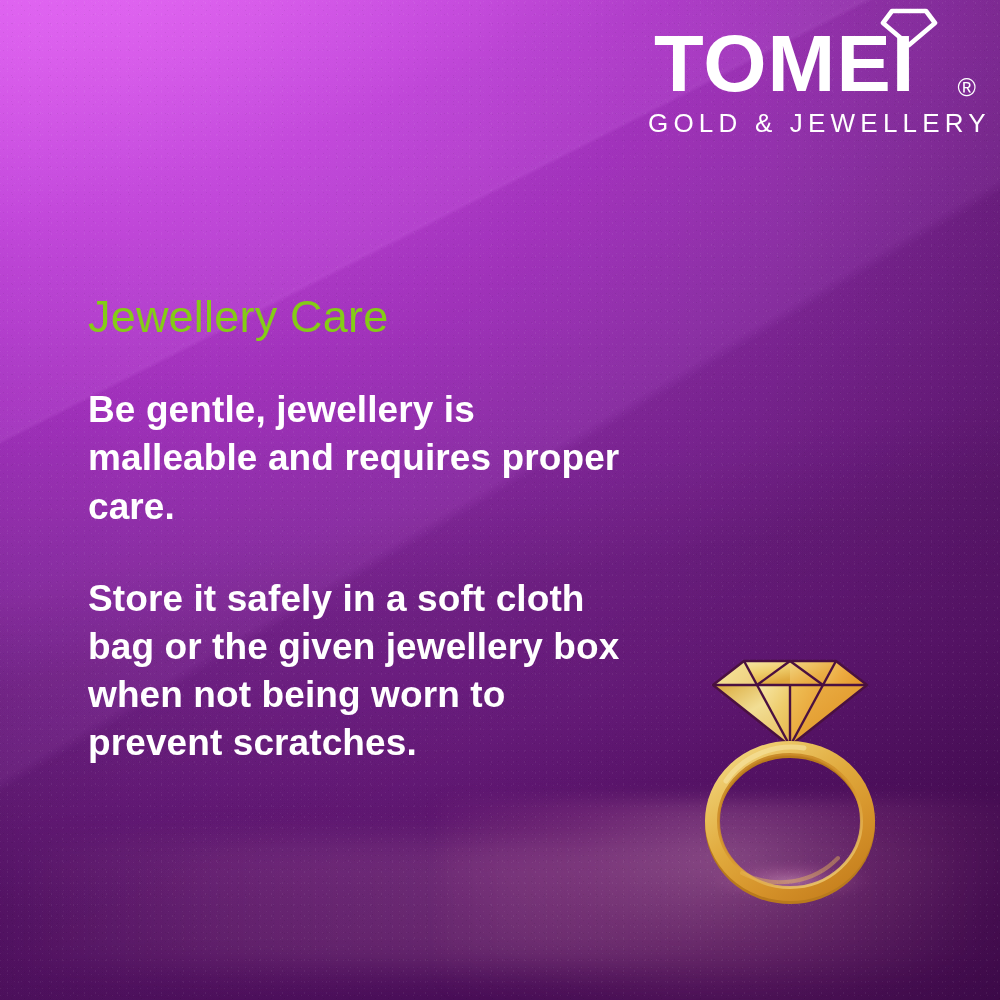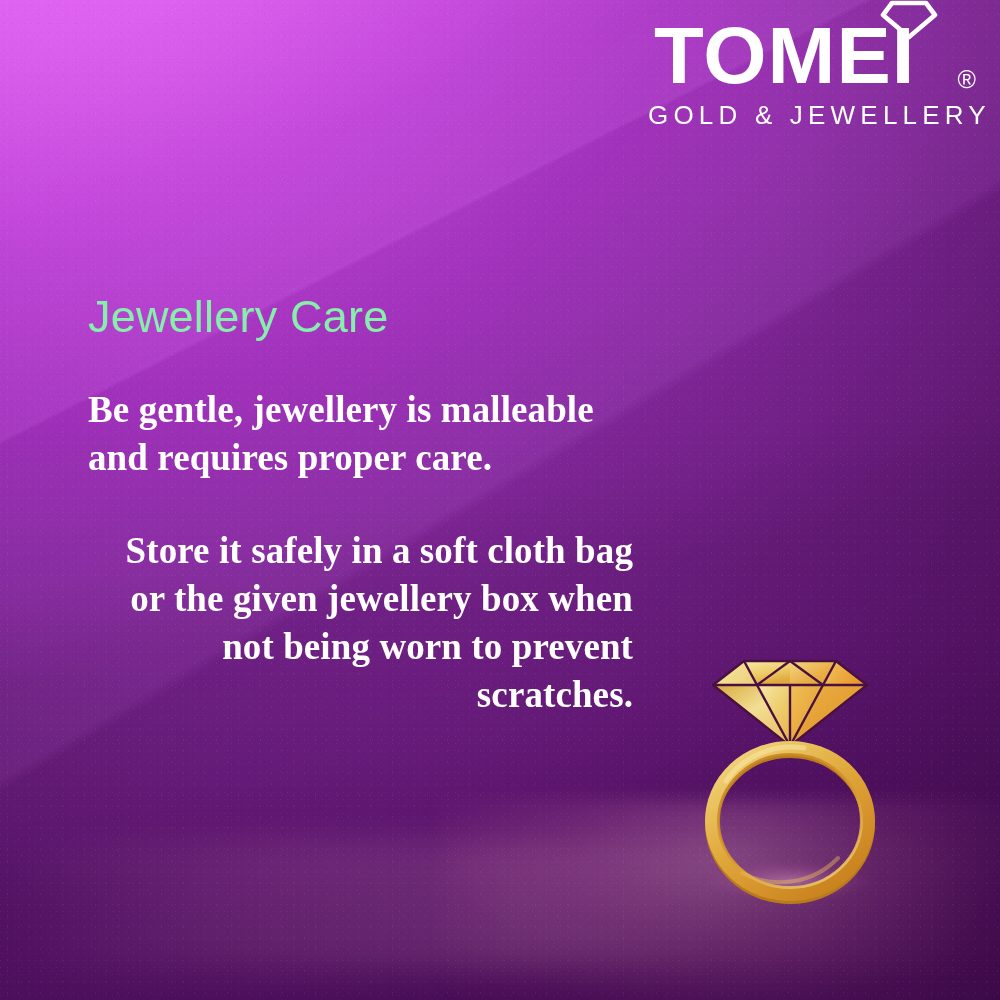--- a/index.html
+++ b/index.html
@@ -137,21 +137,21 @@
       radial-gradient(circle at 38% 62%, #000 0.6px, transparent 0.7px),
       radial-gradient(circle at 68% 28%, #fff 0.6px, transparent 0.7px),
       radial-gradient(circle at 86% 78%, #000 0.6px, transparent 0.7px);
     background-size: 7px 7px, 9px 9px, 11px 11px, 13px 13px;
   }
 
   
   .logo-block {
     position: absolute;
     right: 22px;
-    top: 8px;
+    top: 16px;
     width: 330px;
     text-align: center;
     user-select: none;
   }
   .logo-row {
     position: relative;
     height: 86px;
     display: flex;
     align-items: flex-end;
     justify-content: flex-start;
@@ -199,37 +199,36 @@
     position: absolute;
     left: 88px;
     top: 292px;
     width: 560px;
   }
   .headline {
     font-family: "Liberation Sans", sans-serif;
     font-weight: 400;
     font-size: 45px;
     line-height: 1.12;
-    color: #86efac;
+    color: #84cc16;
     letter-spacing: 0.2px;
     margin: 0 0 44px 0;
   }
   .para {
-    font-family: Liberation Serif, serif;
+    font-family: Liberation Sans, sans-serif;
     font-weight: 700;
     font-size: 37px;
     line-height: 1.30;
     color: #FFFFFF;
     letter-spacing: 0.1px;
     margin: 0;
     max-width: 545px;
   }
   .para + .para {
     margin-top: 44px;
-    text-align: right;
   }
 
   
   .ring-art {
     position: absolute;
     left: 700px;
     top: 645px;
     width: 180px;
     height: 260px;
   }

